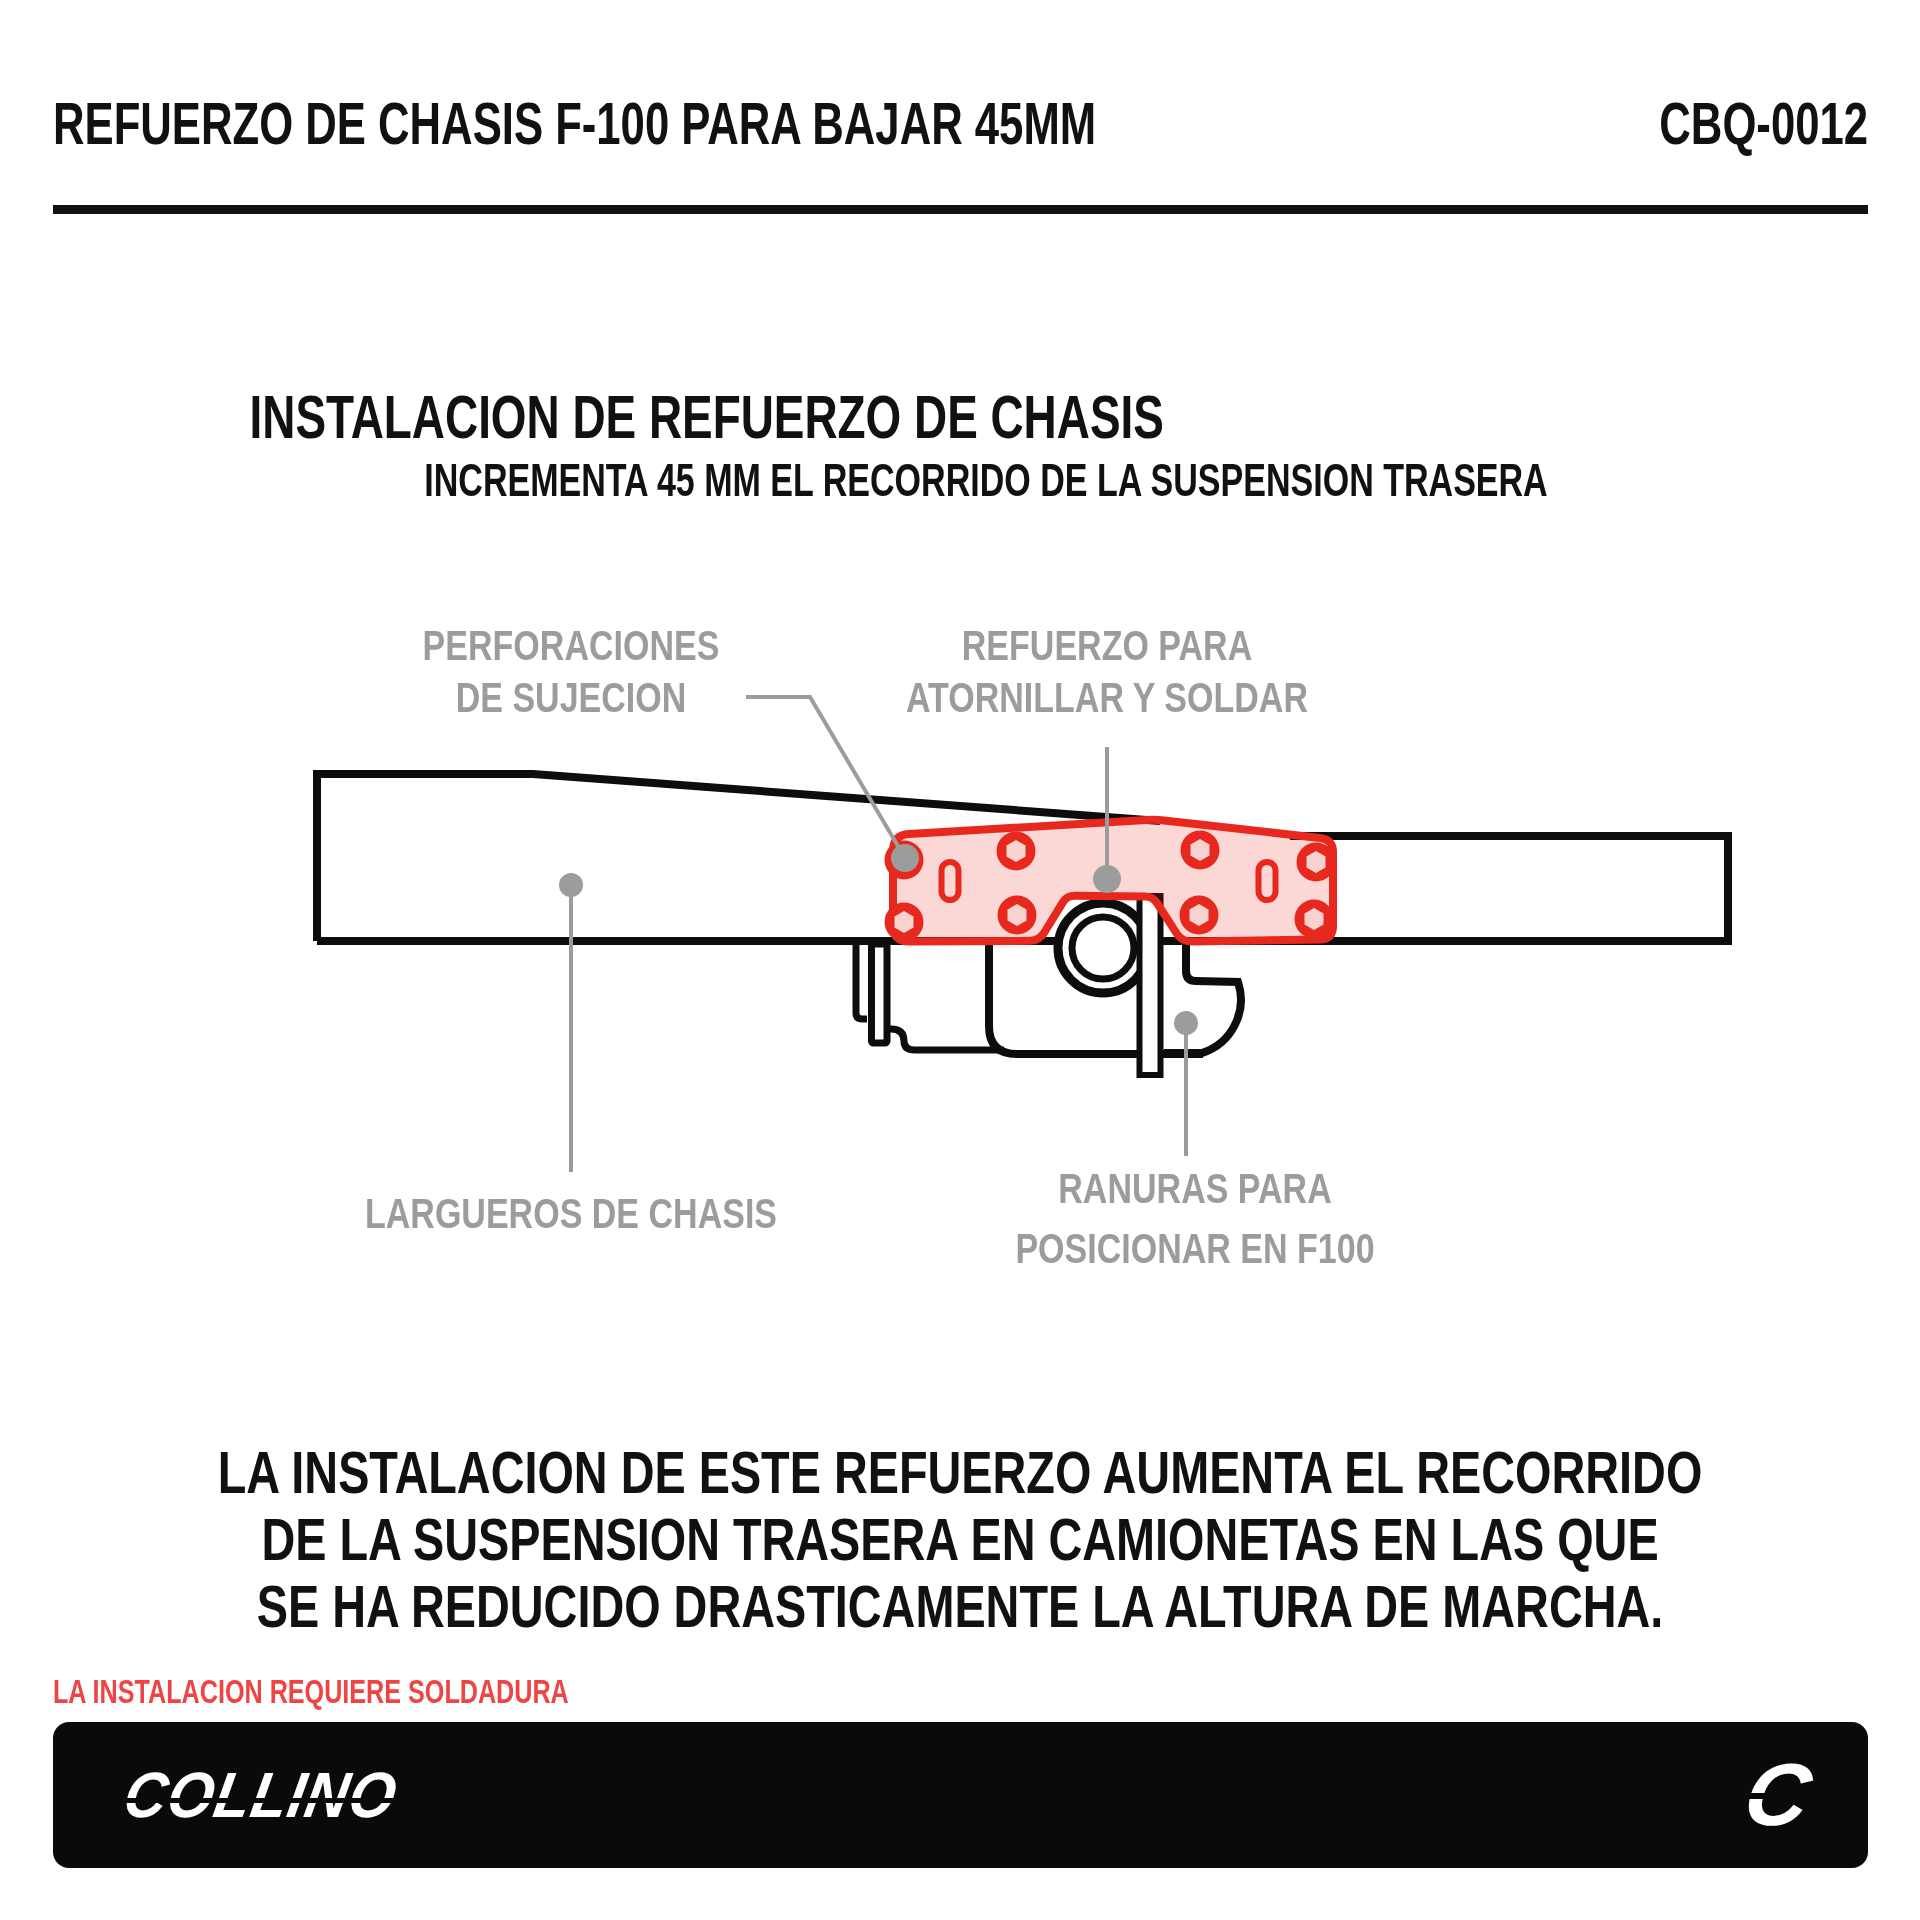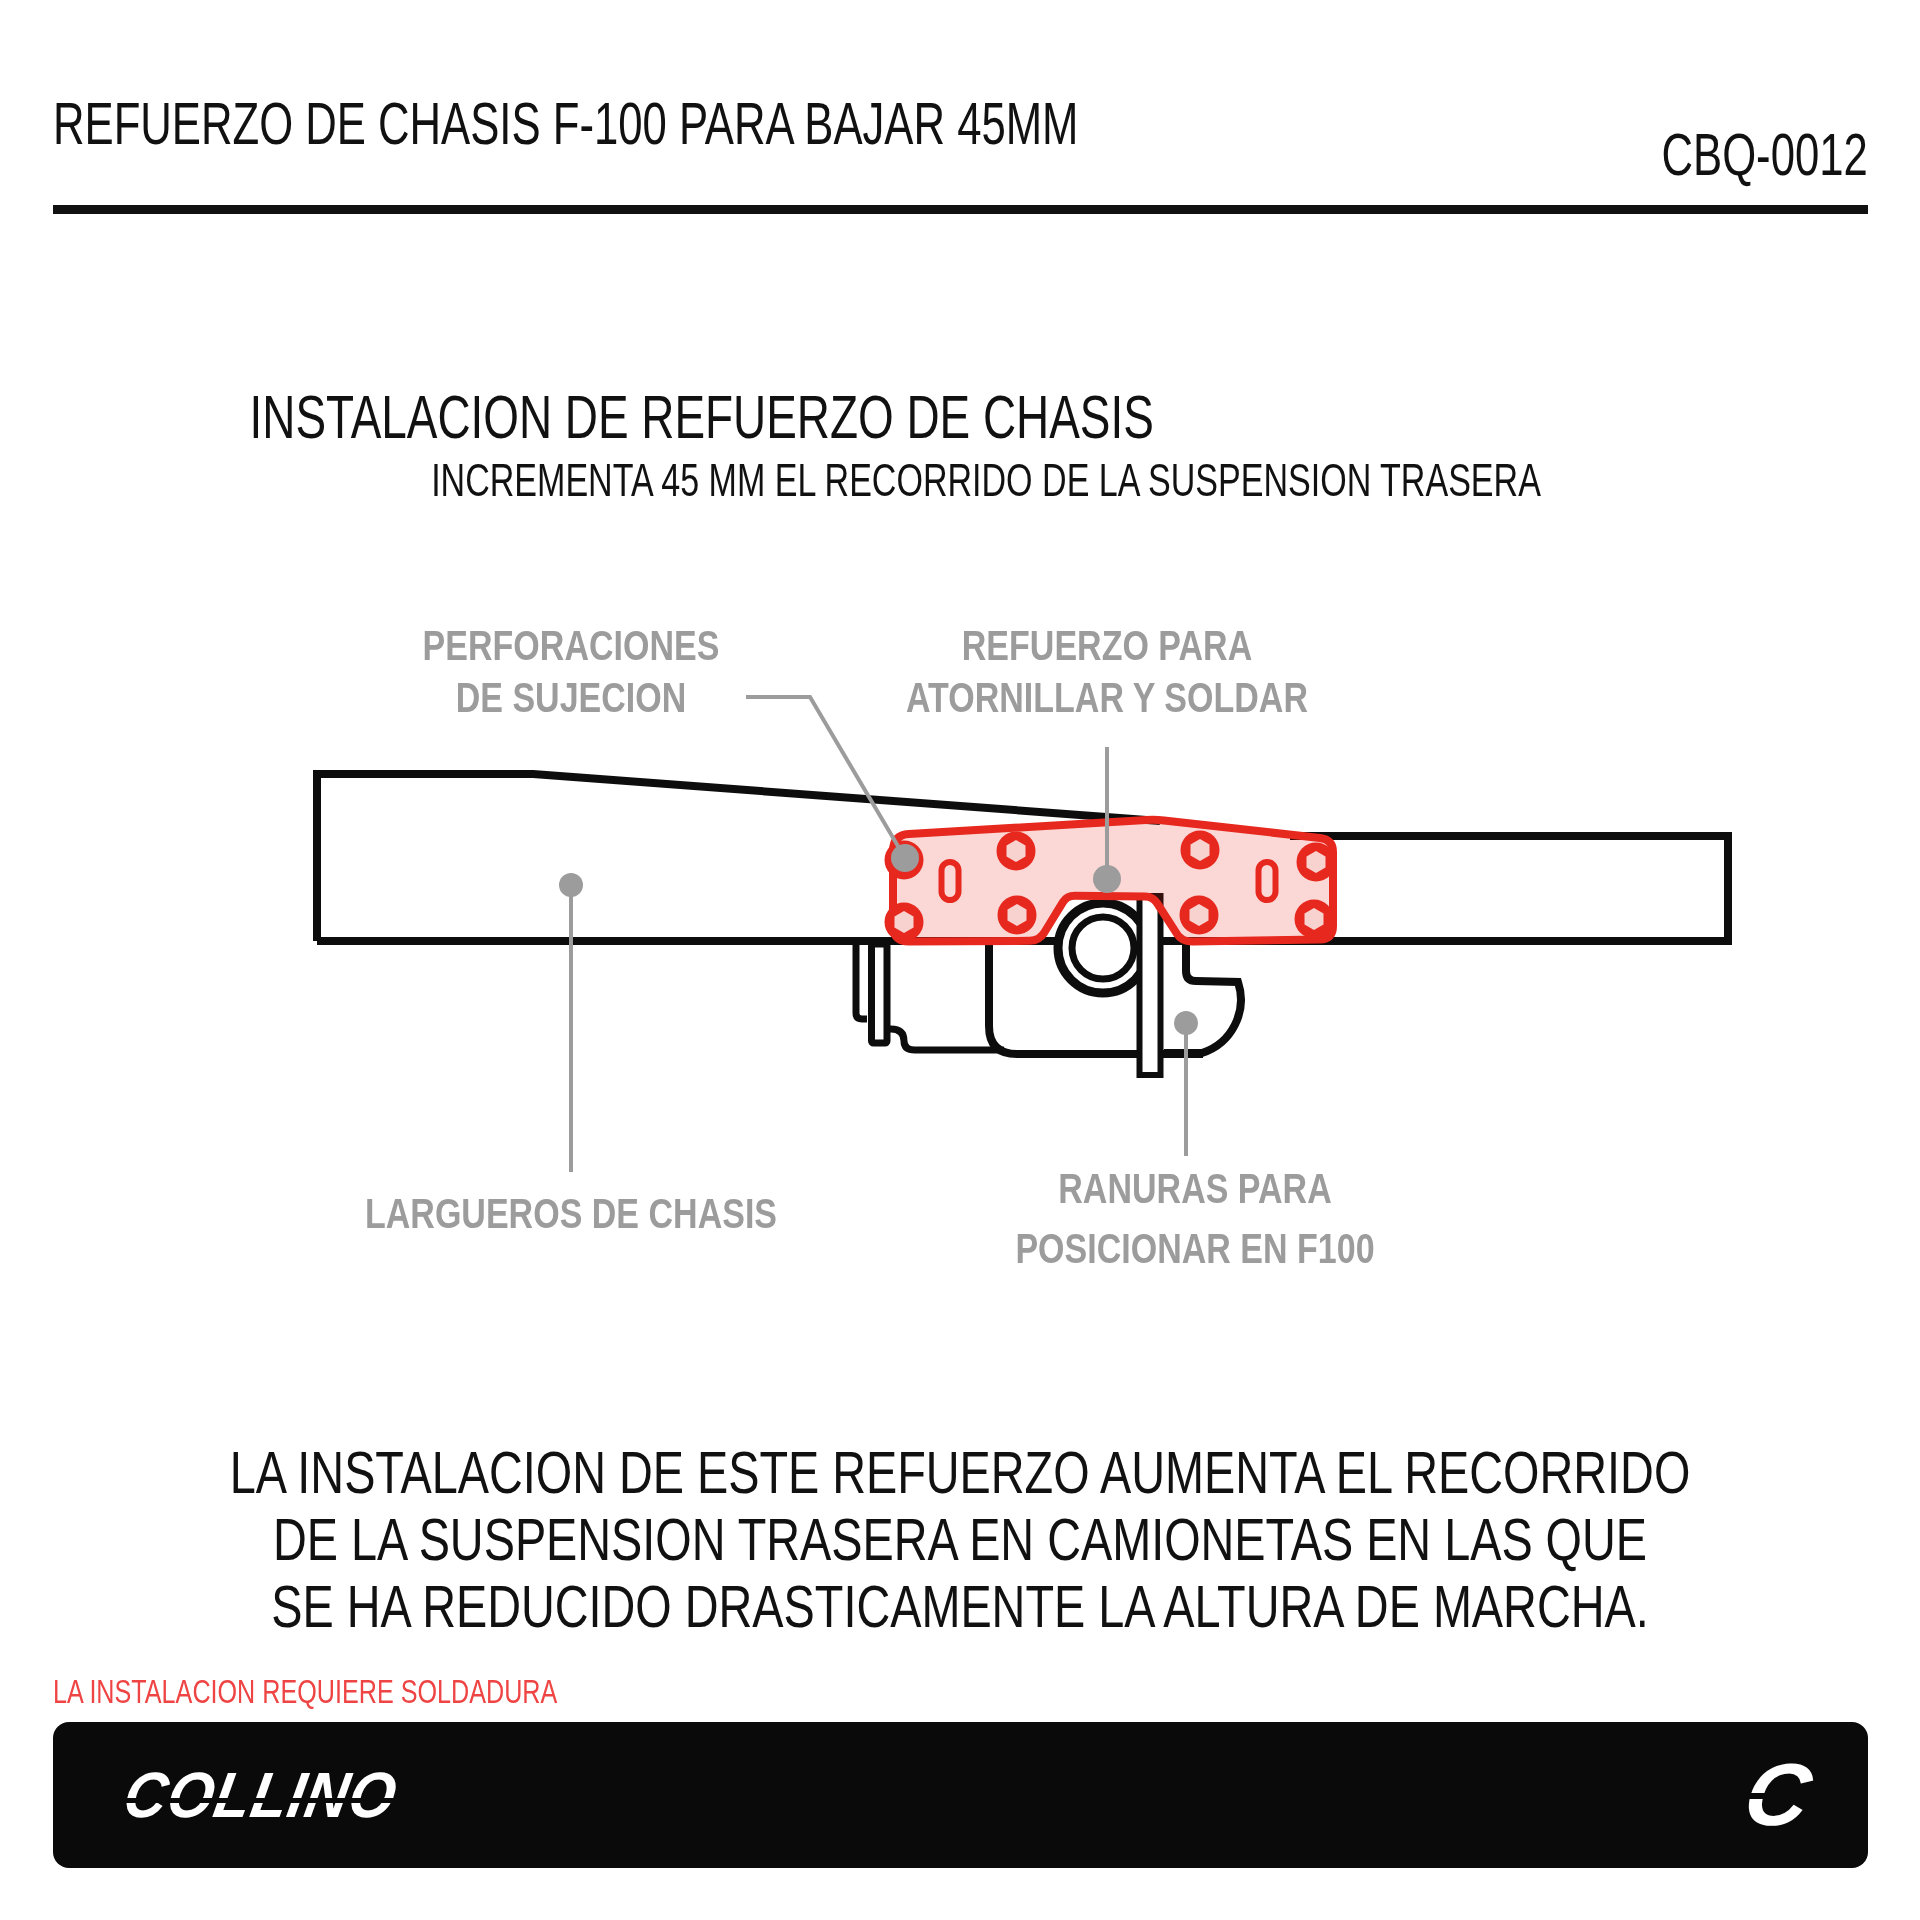--- a/index.html
+++ b/index.html
@@ -1,30 +1,30 @@
 <!DOCTYPE html>
 <html><head>
 <meta charset="utf-8">
 <style>
   html,body{margin:0;padding:0;}
   body{
     width:1920px;height:1920px;position:relative;background:#ffffff;
     font-family:"Liberation Sans", sans-serif;overflow:hidden;color:#111;
   }
   .abs{position:absolute;}
-  .b{font-weight:normal;}
+  .b{font-weight:bold;}
   
   .condL{display:inline-block;transform:scaleX(0.74);transform-origin:left top;white-space:nowrap;}
   .condR{display:inline-block;transform:scaleX(0.74);transform-origin:right top;white-space:nowrap;}
   .condC{transform:scaleX(0.74);transform-origin:50% 0;white-space:nowrap;}
   .condC81{transform:scaleX(0.81);transform-origin:50% 0;white-space:nowrap;}
   .condC78{transform:scaleX(0.78);transform-origin:50% 0;white-space:nowrap;}
 
   .hdr-title{left:53px;top:92px;font-size:59px;line-height:64px;}
-  .hdr-code{right:52px;top:92px;font-size:59px;line-height:64px;text-align:right;margin-top:31px;}
+  .hdr-code{right:52px;top:92px;font-size:59px;line-height:64px;text-align:right;}
   .hdr-rule{left:53px;top:205px;width:1815px;height:9px;background:#111;}
 
   .main-title{left:0;top:384px;width:1920px;font-size:62px;line-height:66px;}
   .main-sub{left:0;top:455px;width:1920px;text-align:center;font-size:46px;line-height:50px;margin-left:26px;}
 
   .lbl{color:#9c9c9c;font-weight:bold;font-size:42px;line-height:52px;text-align:center;width:700px;}
   .lbl-perforaciones{left:221px;top:620px;}
   .lbl-refuerzo{left:757px;top:620px;}
   .lbl-largueros{left:221px;top:1188px;}
   .lbl-ranuras{left:845px;top:1159px;line-height:60px;}

